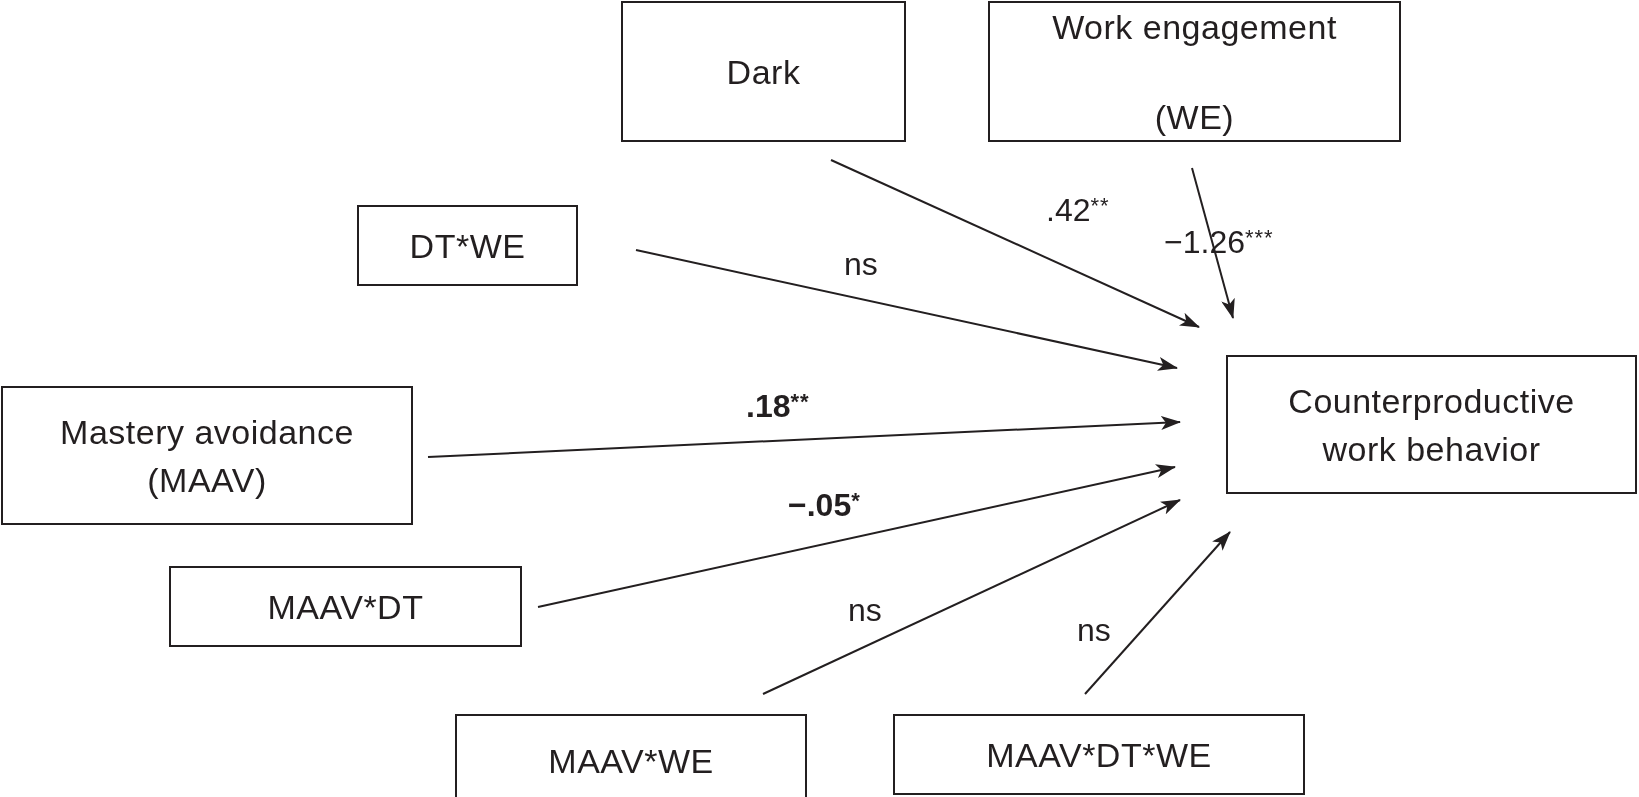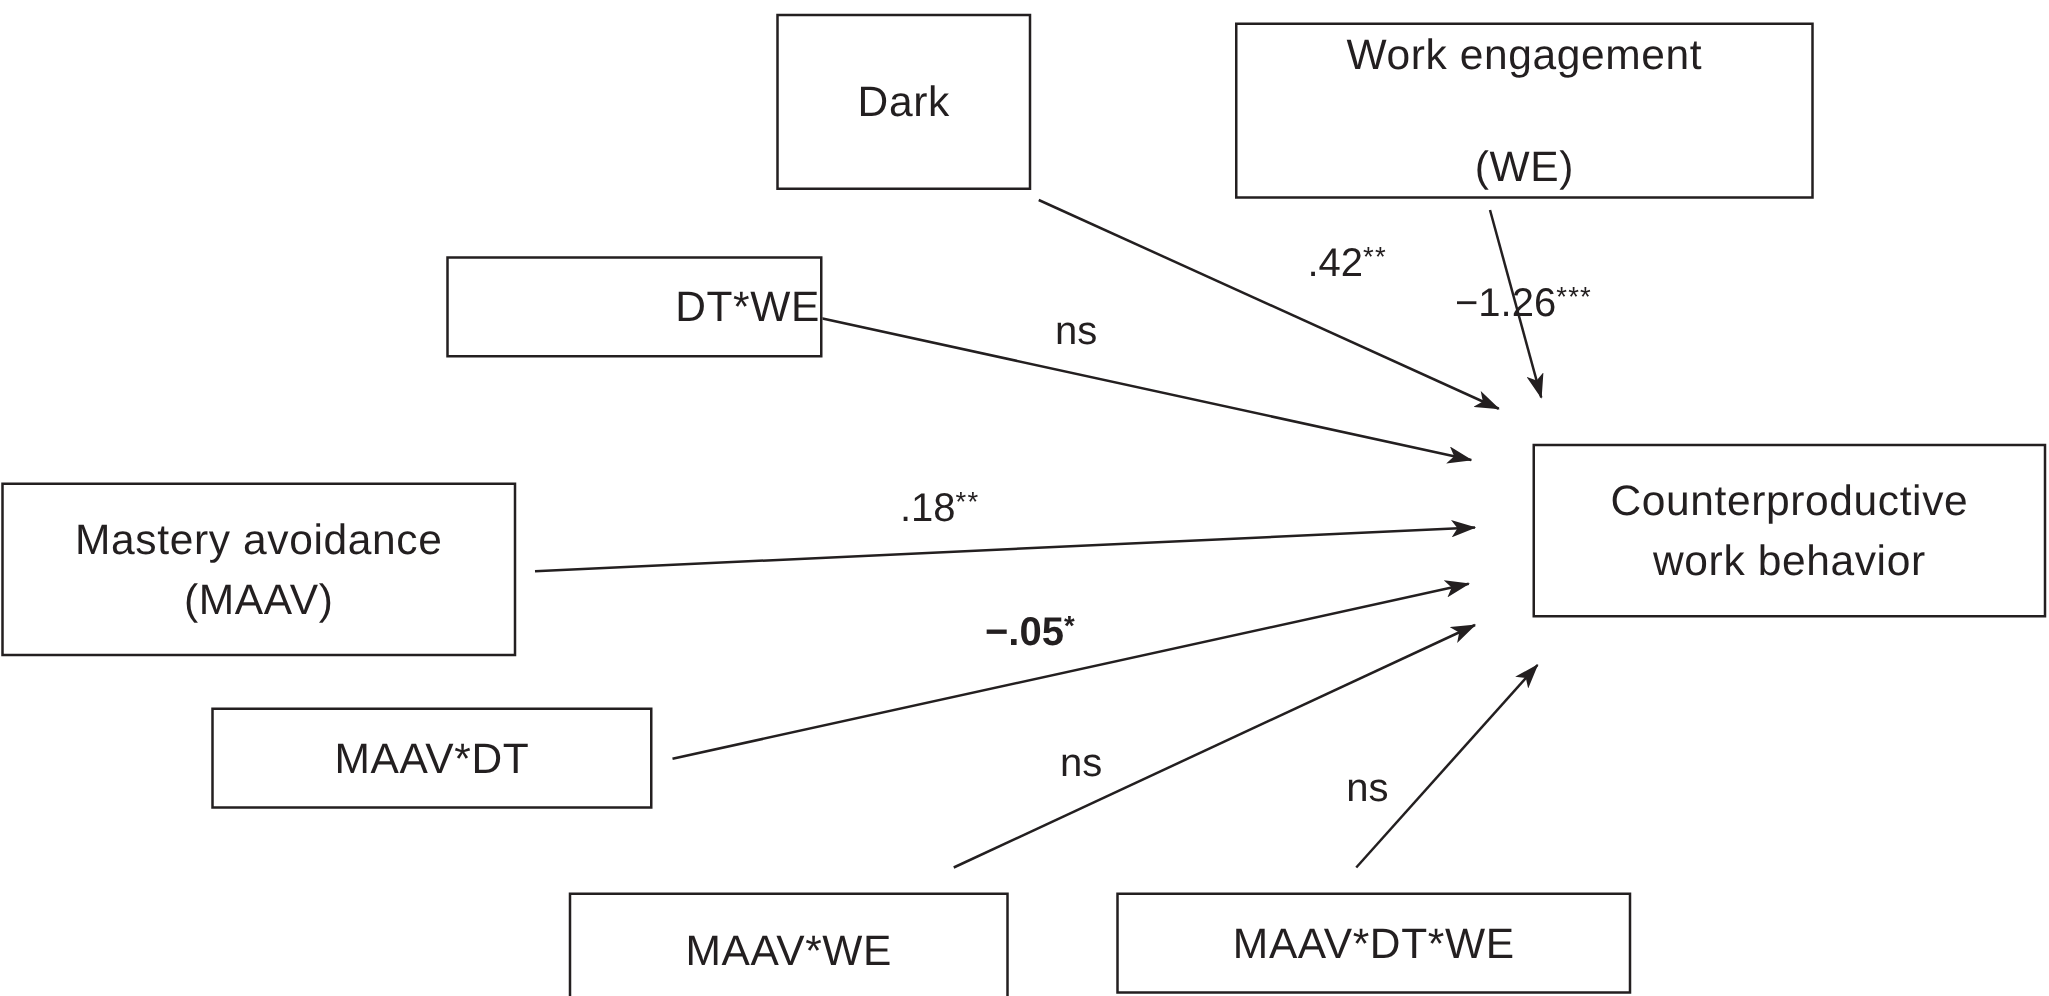--- a/index.html
+++ b/index.html
@@ -24,30 +24,30 @@
   </defs>
   <line x1="831" y1="160" x2="1199" y2="327" stroke="#231f20" stroke-width="2" marker-end="url(#arrowhead)"></line>
   <line x1="1192" y1="168" x2="1233" y2="318" stroke="#231f20" stroke-width="2" marker-end="url(#arrowhead)"></line>
   <line x1="636" y1="250" x2="1177" y2="368" stroke="#231f20" stroke-width="2" marker-end="url(#arrowhead)"></line>
   <line x1="428" y1="457" x2="1180" y2="422" stroke="#231f20" stroke-width="2" marker-end="url(#arrowhead)"></line>
   <line x1="538" y1="607" x2="1175" y2="467" stroke="#231f20" stroke-width="2" marker-end="url(#arrowhead)"></line>
   <line x1="763" y1="694" x2="1180" y2="500" stroke="#231f20" stroke-width="2" marker-end="url(#arrowhead)"></line>
   <line x1="1085" y1="694" x2="1230" y2="532" stroke="#231f20" stroke-width="2" marker-end="url(#arrowhead)"></line>
 </svg>
 
-<div class="box" style="left:621px; top:11px; width:204px; height:141px;gap:16px;">
+<div class="box" style="left:621px; top:1px; width:285px; height:141px;gap:16px;">
   <span>Dark</span>
 </div>
 
-<div class="box" style="left:988px; top:18px; width:463px; height:141px;gap:42px;">
+<div class="box" style="left:988px; top:1px; width:413px; height:141px;gap:42px;">
   <span>Work engagement</span>
   <span>(WE)</span>
 </div>
 
-<div class="box" style="left:357px; top:205px; width:301px; height:81px;align-items:flex-end;">
+<div class="box" style="left:357px; top:205px; width:221px; height:81px;">
   <span>DT*WE</span>
 </div>
 
 <div class="box" style="left:1px; top:386px; width:412px; height:139px;">
   <span>Mastery avoidance</span>
   <span>(MAAV)</span>
 </div>
 
 <div class="box" style="left:169px; top:566px; width:353px; height:81px;align-items:center;">
   <span>MAAV*DT</span>
@@ -71,21 +71,21 @@
 </div>
 
 <div class="elabel" style="left:1164px; top:224px;">
   <span>−1.26</span><sup>***</sup>
 </div>
 
 <div class="elabel" style="left:844px; top:246px;">
   <span>ns</span><sup></sup>
 </div>
 
-<div class="elabel" style="left:720px; top:388px;">
+<div class="elabel" style="left:746px; top:388px;font-weight:bold;">
   <span>.18</span><sup>**</sup>
 </div>
 
 <div class="elabel" style="left:788px; top:487px;font-weight:bold;">
   <span>−.05</span><sup>*</sup>
 </div>
 
 <div class="elabel" style="left:848px; top:592px;">
   <span>ns</span><sup></sup>
 </div>

